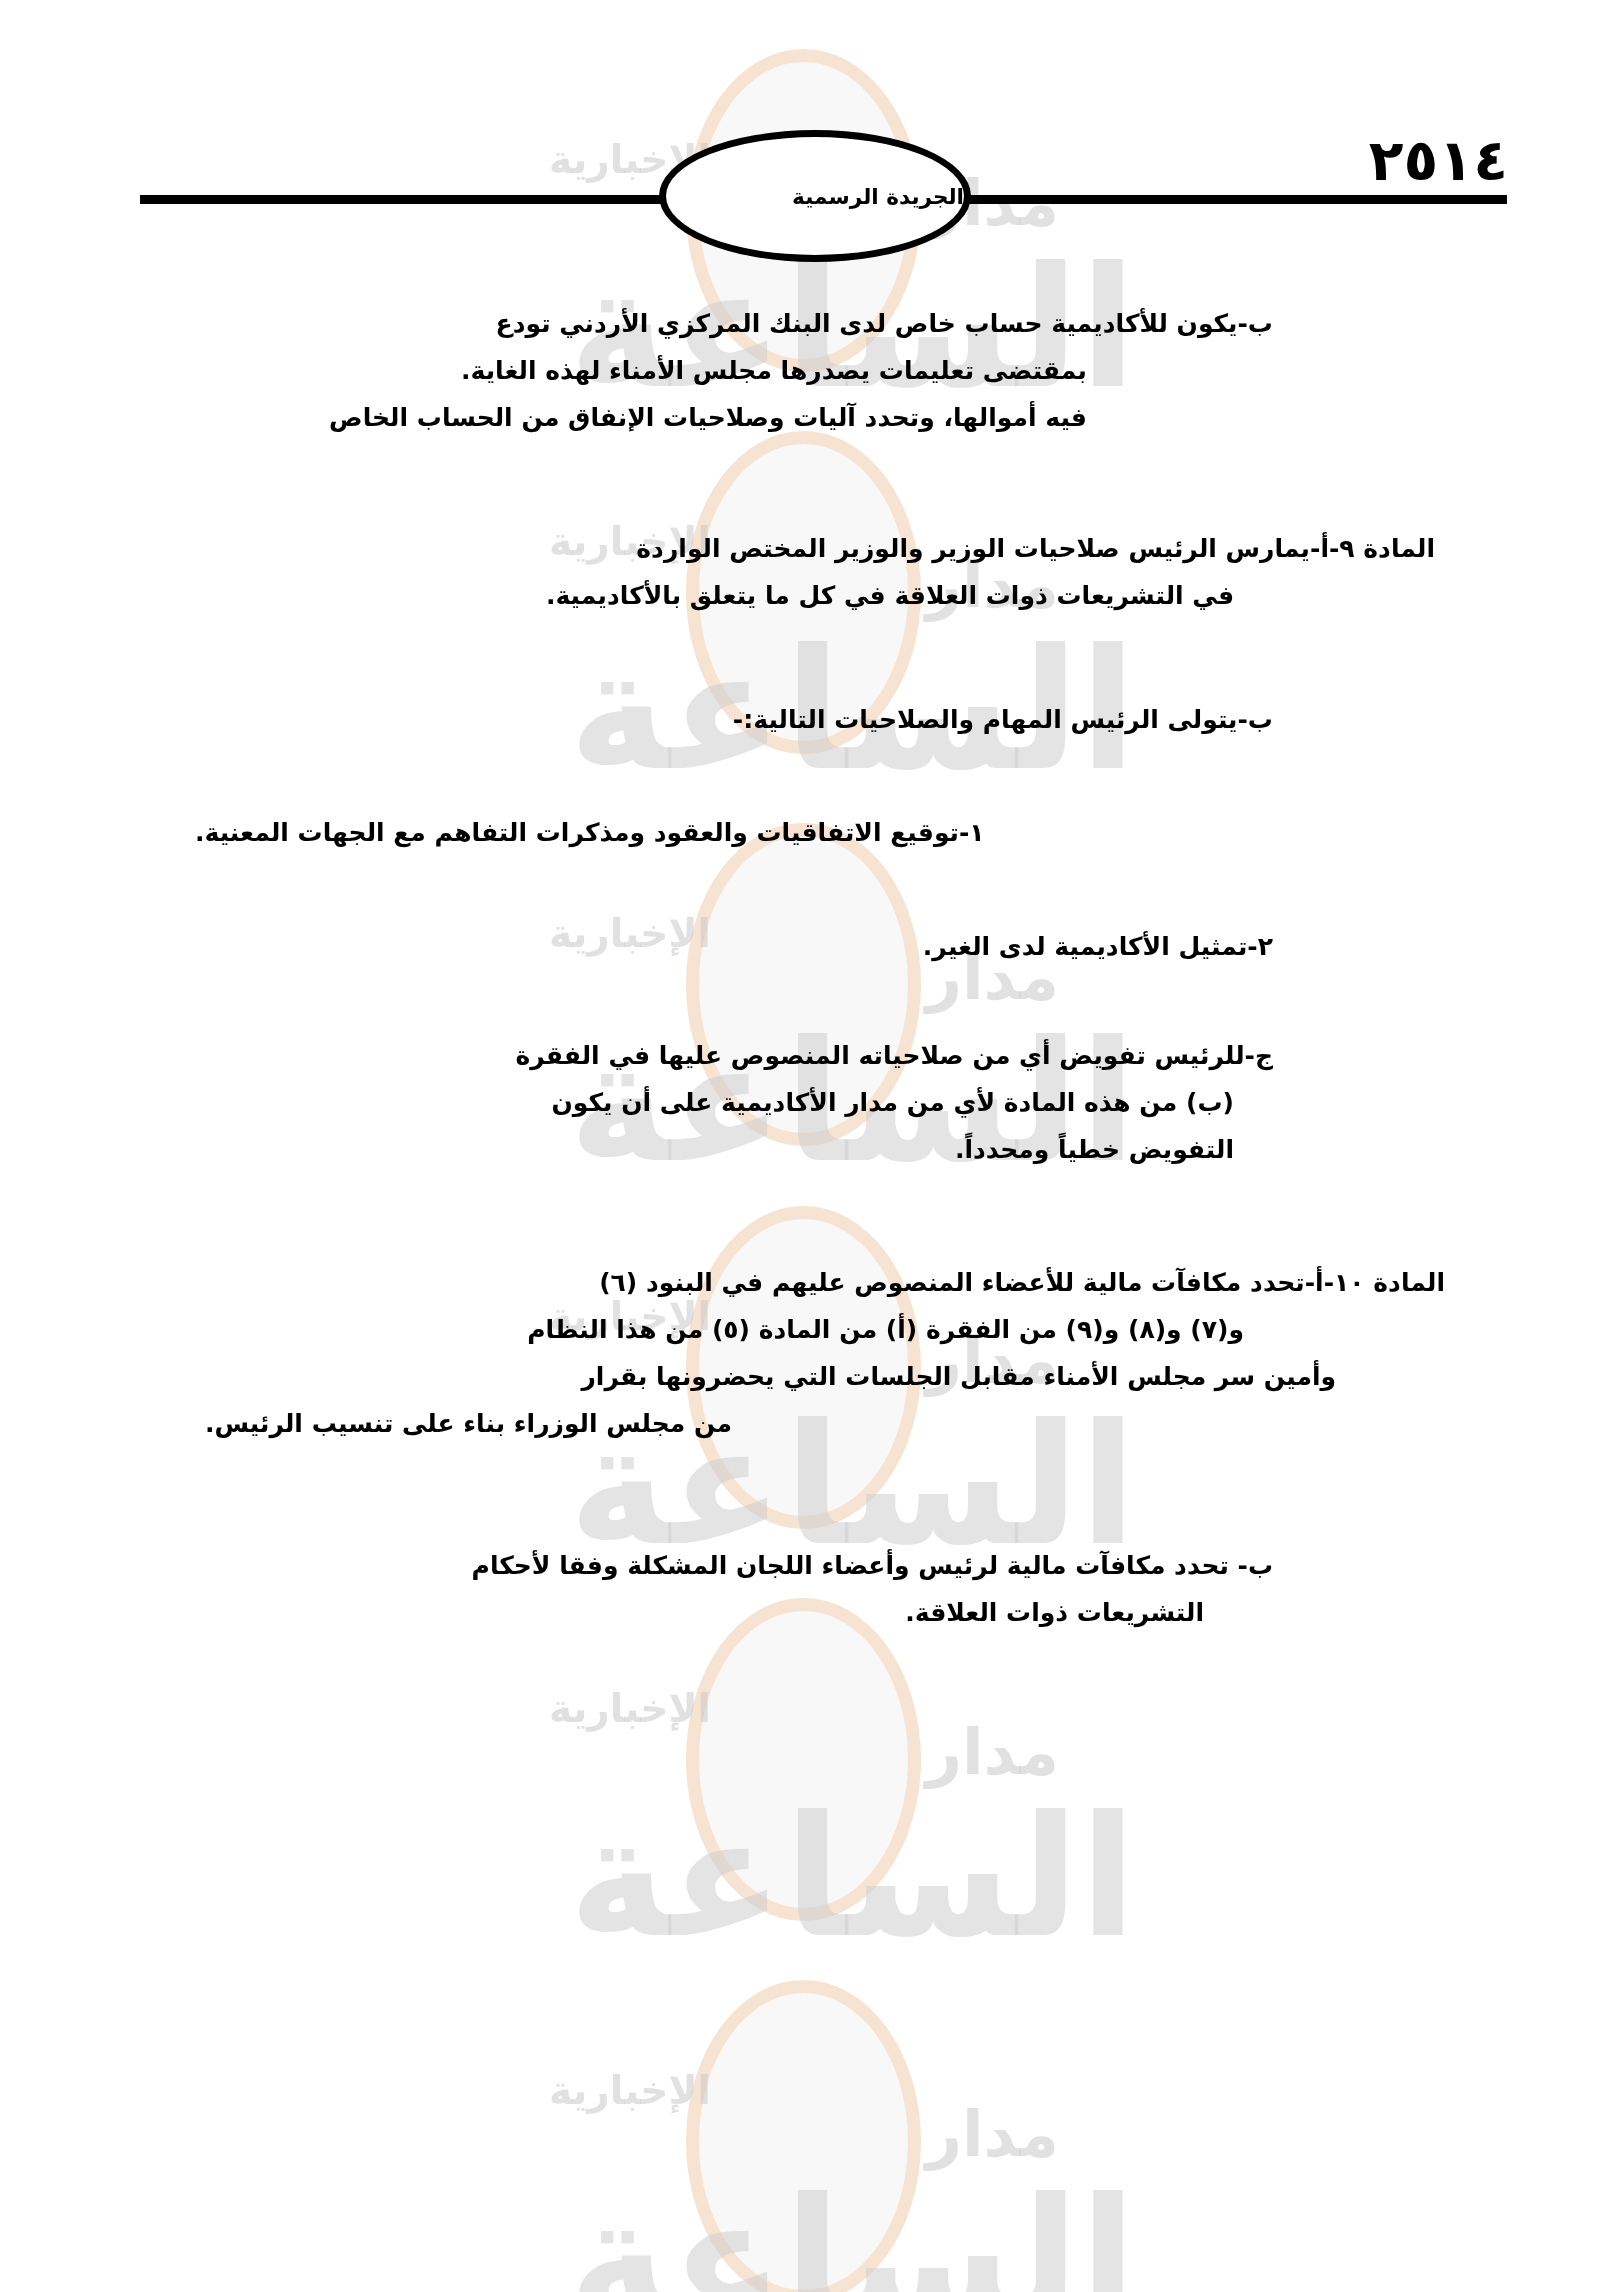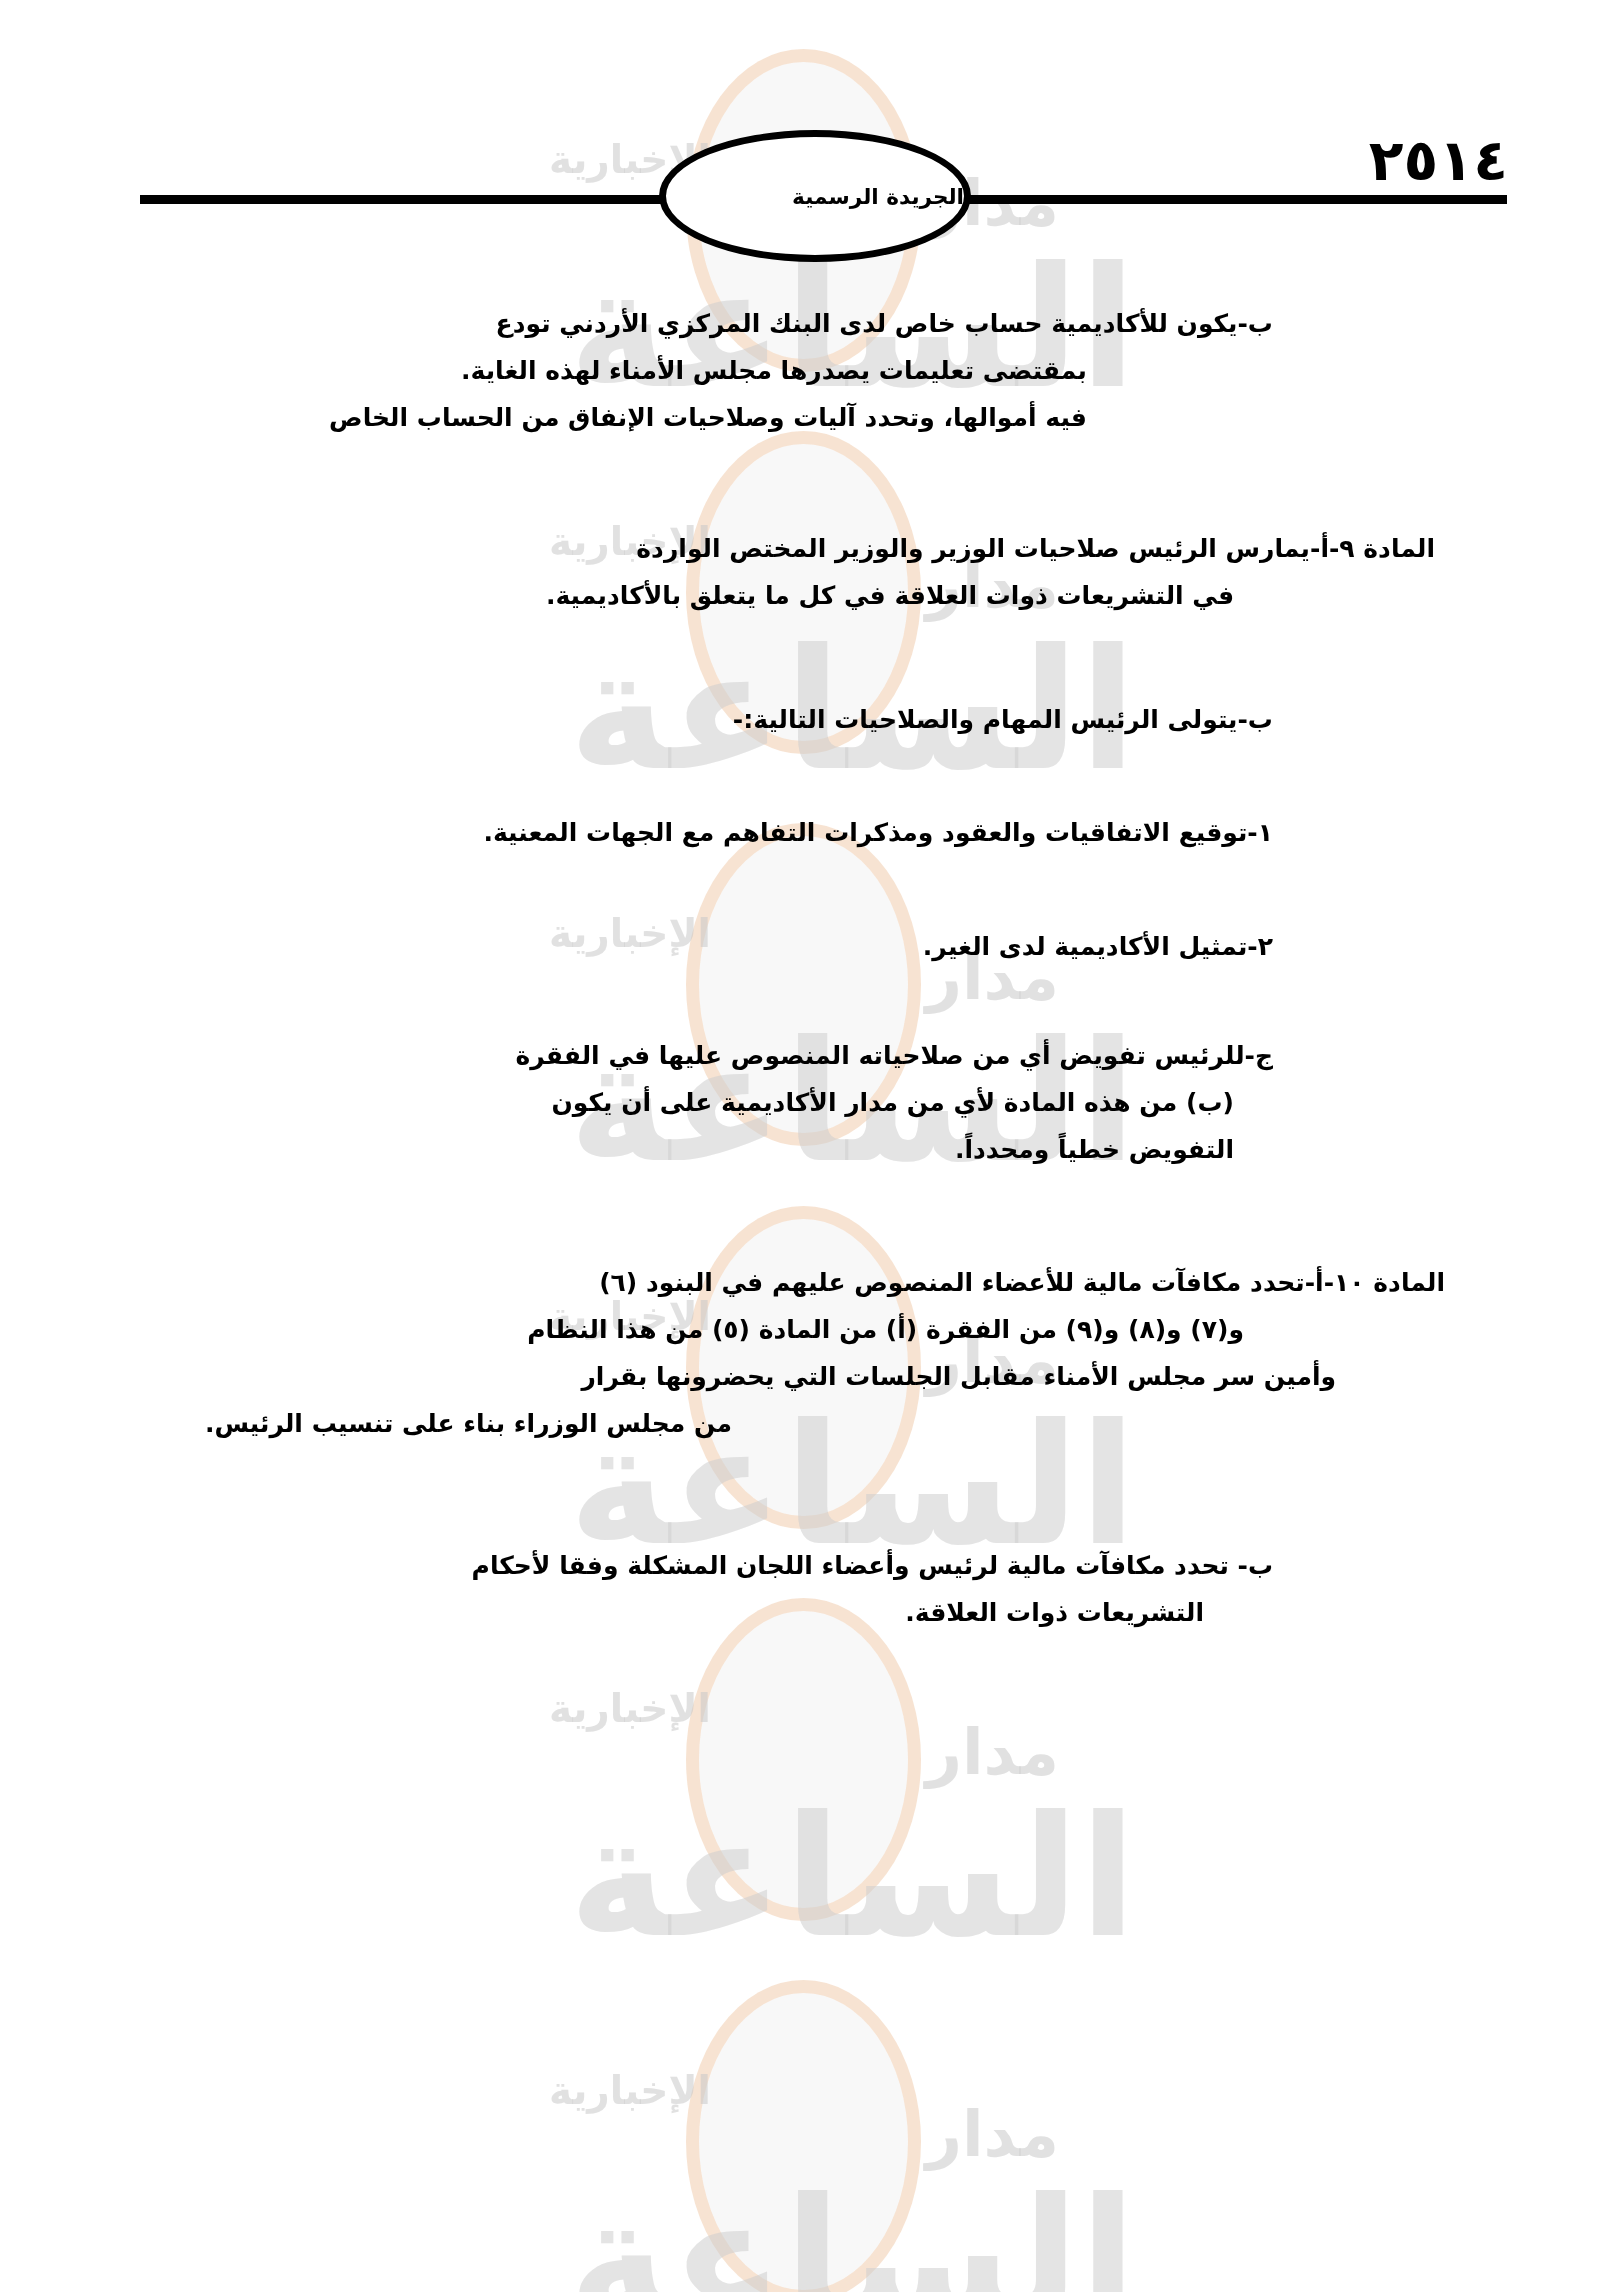--- a/index.html
+++ b/index.html
@@ -106,21 +106,21 @@
 
 <div class="block" style="right:186px; top:525px; width:1240px;">
   <p>المادة ٩-أ-يمارس الرئيس صلاحيات الوزير والوزير المختص الواردة</p>
   <p style="margin-right:201px; text-align:right;">في التشريعات ذوات العلاقة في كل ما يتعلق بالأكاديمية.</p>
 </div>
 
 <div class="block" style="right:348px; top:696px; width:1078px; text-align:right;">
   <p>ب-يتولى الرئيس المهام والصلاحيات التالية:-</p>
 </div>
 
-<div class="block" style="right:348px; top:809px; width:1078px; text-align:right;">
+<div class="block" style="right:348px; top:809px; width:1078px; text-align:left;">
   <p>١-توقيع الاتفاقيات والعقود ومذكرات التفاهم مع الجهات المعنية.</p>
 </div>
 <div class="block" style="right:348px; top:923px; width:1078px; text-align:right;">
   <p>٢-تمثيل الأكاديمية لدى الغير.</p>
 </div>
 
 <div class="block" style="right:348px; top:1032px; width:1068px;">
   <p>ج-للرئيس تفويض أي من صلاحياته المنصوص عليها في الفقرة</p>
   <p style="margin-right:39px;">(ب) من هذه المادة لأي من مدار الأكاديمية على أن يكون</p>
   <p style="margin-right:39px; text-align:right;">التفويض خطياً ومحدداً.</p>

